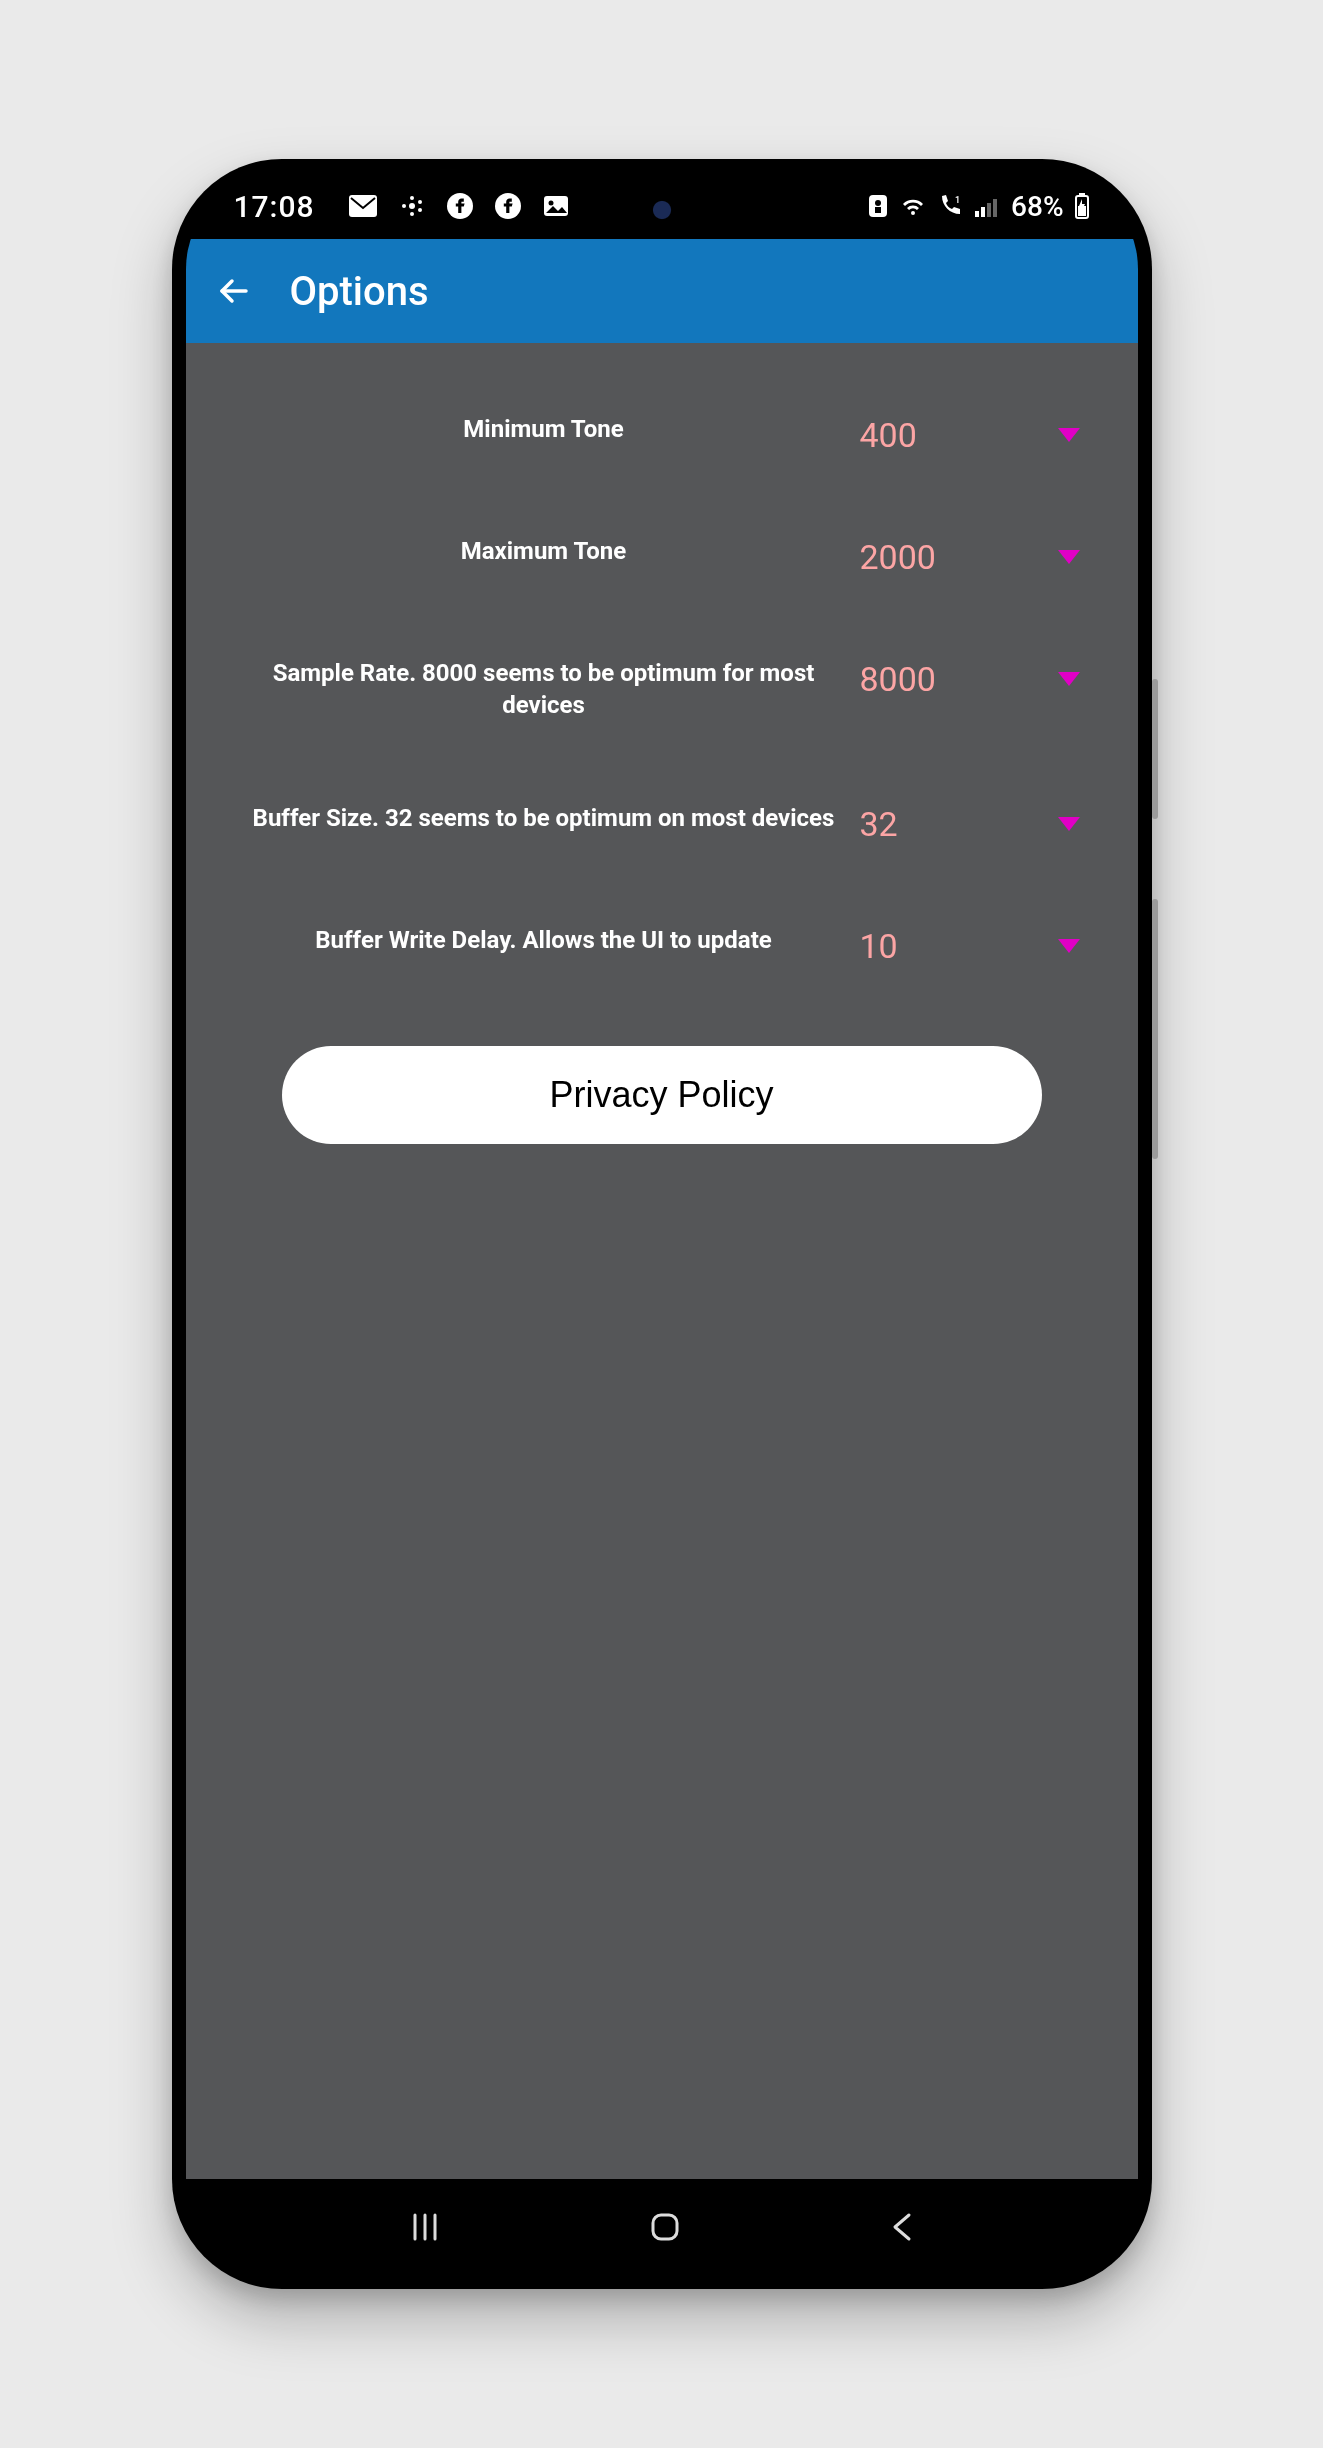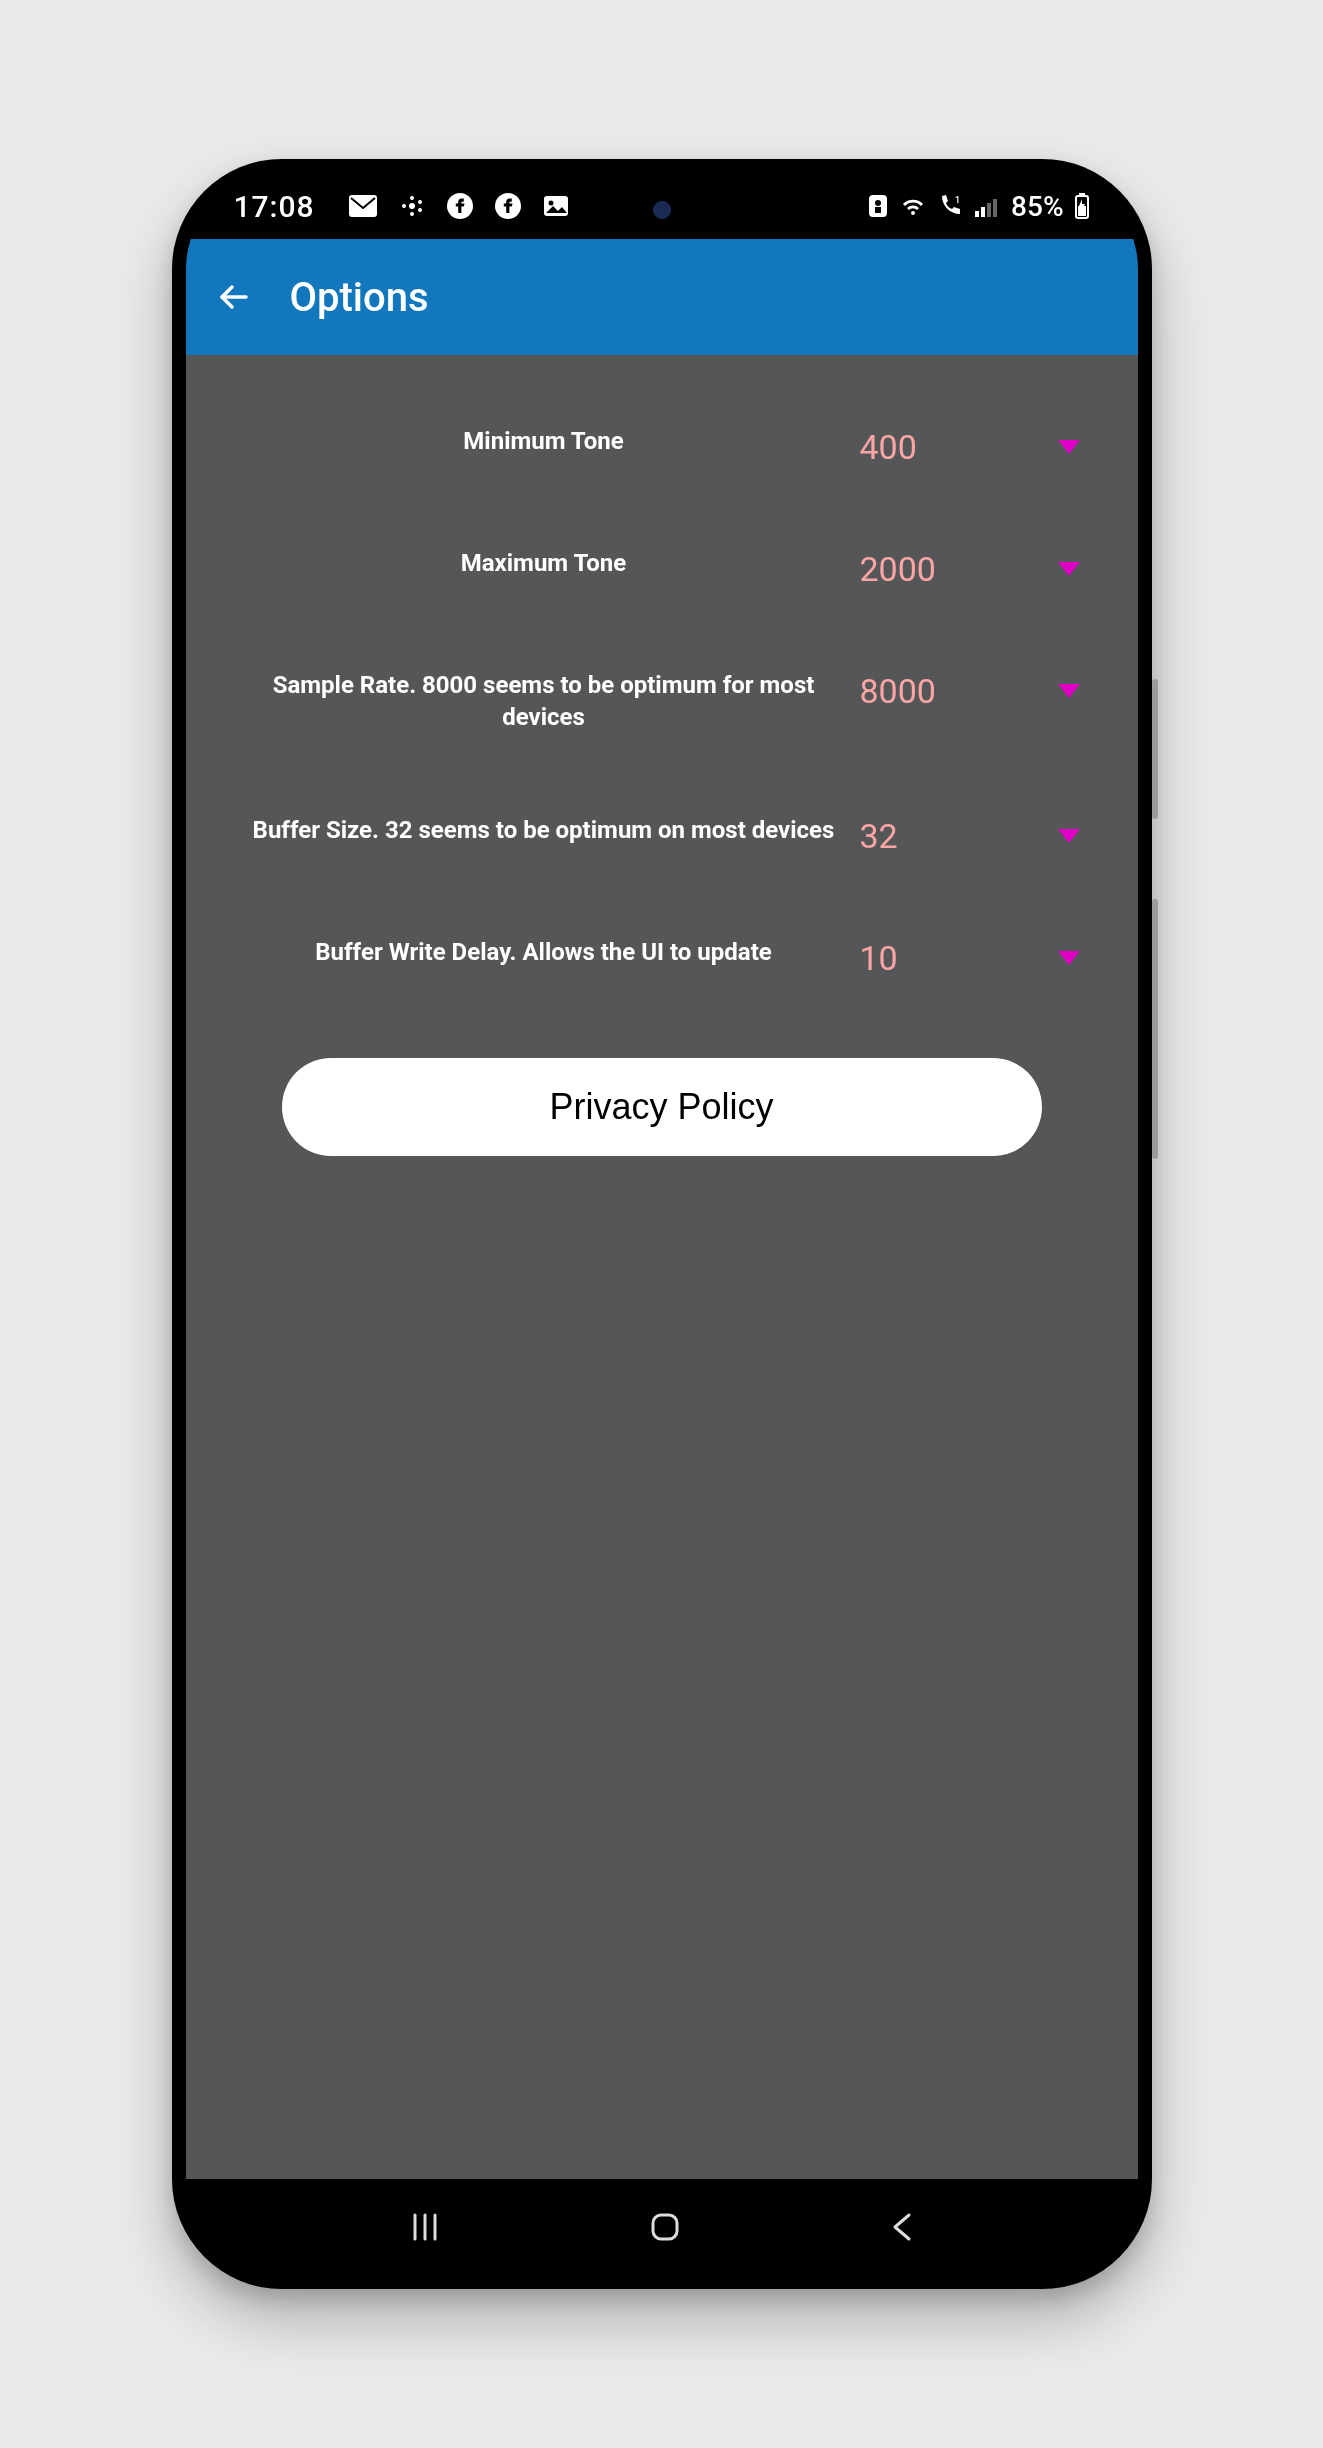--- a/index.html
+++ b/index.html
@@ -70,21 +70,21 @@
     transform: translateX(-50%);
     width: 30px;
     height: 30px;
     background: radial-gradient(circle at 50% 50%, #1a2a55 0 40%, #000 45%);
     border-radius: 50%;
     z-index: 10;
   }
 
   
   .app-bar {
-    height: 116px;
+    height: 104px;
     background: #1277bd;
     color: #fff;
     display: flex;
     align-items: center;
     padding: 0 28px;
     gap: 36px;
   }
   .app-title { font-size: 40px; font-weight: 500; }
 
   
@@ -219,21 +219,21 @@
             </svg>
         </span>
         <span class="sb-icon">
           <svg width="26" height="22" viewBox="0 0 26 22" fill="#fff">
               <rect x="0" y="16" width="4" height="6"></rect>
               <rect x="6" y="12" width="4" height="10"></rect>
               <rect x="12" y="8" width="4" height="14" fill="#666"></rect>
               <rect x="18" y="4" width="4" height="18" fill="#666"></rect>
             </svg>
         </span>
-        <span style="font-size:28px;">85%</span>
+        <span style="font-size:28px;">68%</span>
         <span class="sb-icon">
           <svg width="16" height="26" viewBox="0 0 16 26">
               <rect x="2" y="3" width="12" height="22" rx="2" fill="none" stroke="#fff" stroke-width="2"></rect>
               <rect x="5" y="0" width="6" height="3" fill="#fff"></rect>
               <rect x="4" y="13" width="8" height="10" fill="#fff"></rect>
               <path d="M8 6l-3 7h3l-1 6 4-8h-3z" fill="#fff"></path>
             </svg>
         </span>
       </div>
     </div>

